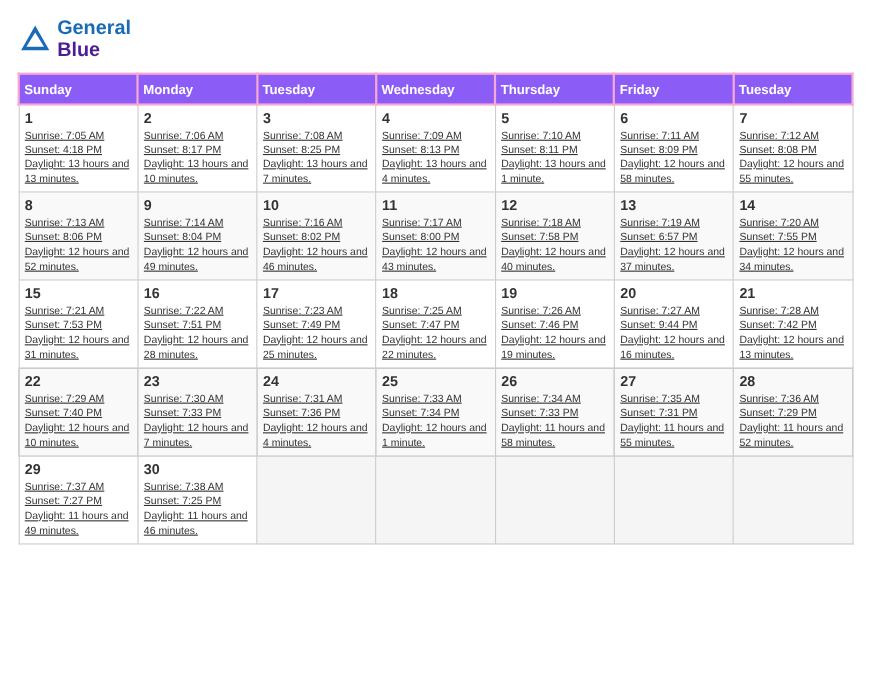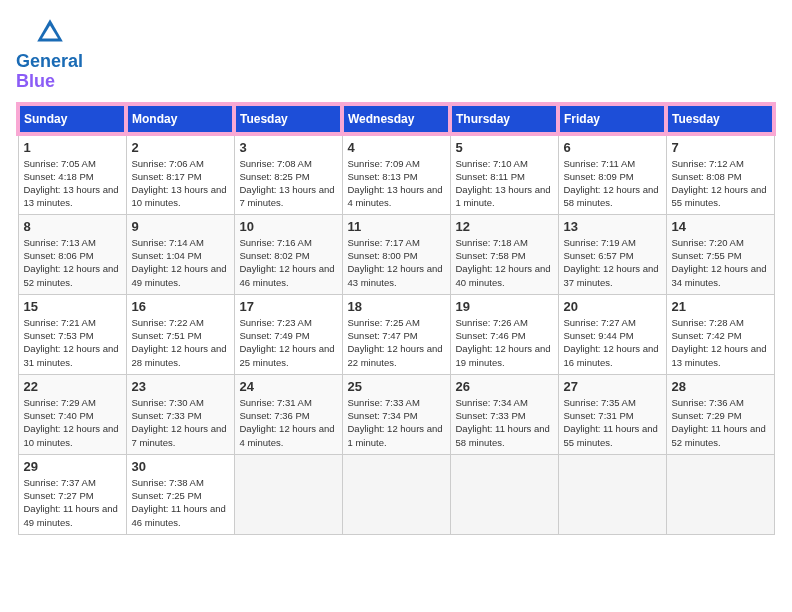--- a/index.html
+++ b/index.html
@@ -13,21 +13,20 @@
     .header {
       display: flex;
       justify-content: space-between;
       align-items: flex-start;
       margin-bottom: 10px;
     }
     .logo {
       display: flex;
       align-items: center;
       gap: 4px;
-      flex-direction: column;
     }
     .logo-text {
       font-size: 18px;
       font-weight: bold;
       color: #333;
       line-height: 1.1;
     }
     .logo-text span { color: #1a6bb5; }
     .logo-icon {
       width: 32px;
@@ -42,27 +41,27 @@
     .location {
       font-size: 13px;
       color: #555;
     }
     table {
       width: 100%;
       border-collapse: collapse;
       table-layout: fixed;
     }
     th {
-      background-color: #1d4ed8;
+      background-color: #8b5cf6;
       color: #fff;
       font-size: 12px;
       font-weight: bold;
       padding: 6px 4px;
       text-align: left;
-      border: 4px solid #f9a8d4;
+      border: 2px solid #f9a8d4;
     }
     td {
       border: 1px solid #ccc;
       vertical-align: top;
       padding: 4px 5px;
       font-size: 9.5px;
       color: #333;
       height: 80px;
       background: #fff;
     }
@@ -73,34 +72,35 @@
       background: #f9f9f9;
     }
     .day-num {
       font-size: 13px;
       font-weight: bold;
       display: block;
       margin-bottom: 2px;
     }
     .cell-text {
       line-height: 1.4;
+      text-decoration: underline;
     }
   </style>
 </head>
 <body>
 
 <div class="header">
   <div class="logo">
     <svg class="logo-icon" viewBox="0 0 40 40">
       <polygon points="20,4 36,32 4,32" fill="#1a6bb5"></polygon>
       <polygon points="20,12 30,28 10,28" fill="#fff"></polygon>
     </svg>
     <div class="logo-text">
       <div><span>General</span></div>
-      <div><span style="color:#8b5cf6">Blue</span></div>
+      <div><span style="color:#4c1d95">Blue</span></div>
     </div>
   </div>
   <div class="title-block">
     <div class="month-title"></div>
     <div class="location"></div>
   </div>
 </div>
 
 <table>
   <thead>
@@ -145,21 +145,21 @@
           <div class="cell-text"><span>Sunrise: 7:12 AM</span><br><span>Sunset: 8:08 PM</span><br><span>Daylight: 12 hours and 55 minutes.</span></div>
         </td>
       </tr>
       <tr style="background: rgb(249, 249, 249);">
         <td>
           <span class="day-num">8</span>
           <div class="cell-text"><span>Sunrise: 7:13 AM</span><br><span>Sunset: 8:06 PM</span><br><span>Daylight: 12 hours and 52 minutes.</span></div>
         </td>
         <td>
           <span class="day-num">9</span>
-          <div class="cell-text"><span>Sunrise: 7:14 AM</span><br><span>Sunset: 1:04 PM</span><br><span>Daylight: 12 hours and 49 minutes.</span></div>
+          <div class="cell-text"><span>Sunrise: 7:14 AM</span><br><span>Sunset: 8:04 PM</span><br><span>Daylight: 12 hours and 49 minutes.</span></div>
         </td>
         <td>
           <span class="day-num">10</span>
           <div class="cell-text"><span>Sunrise: 7:16 AM</span><br><span>Sunset: 8:02 PM</span><br><span>Daylight: 12 hours and 46 minutes.</span></div>
         </td>
         <td>
           <span class="day-num">11</span>
           <div class="cell-text"><span>Sunrise: 7:17 AM</span><br><span>Sunset: 8:00 PM</span><br><span>Daylight: 12 hours and 43 minutes.</span></div>
         </td>
         <td>

